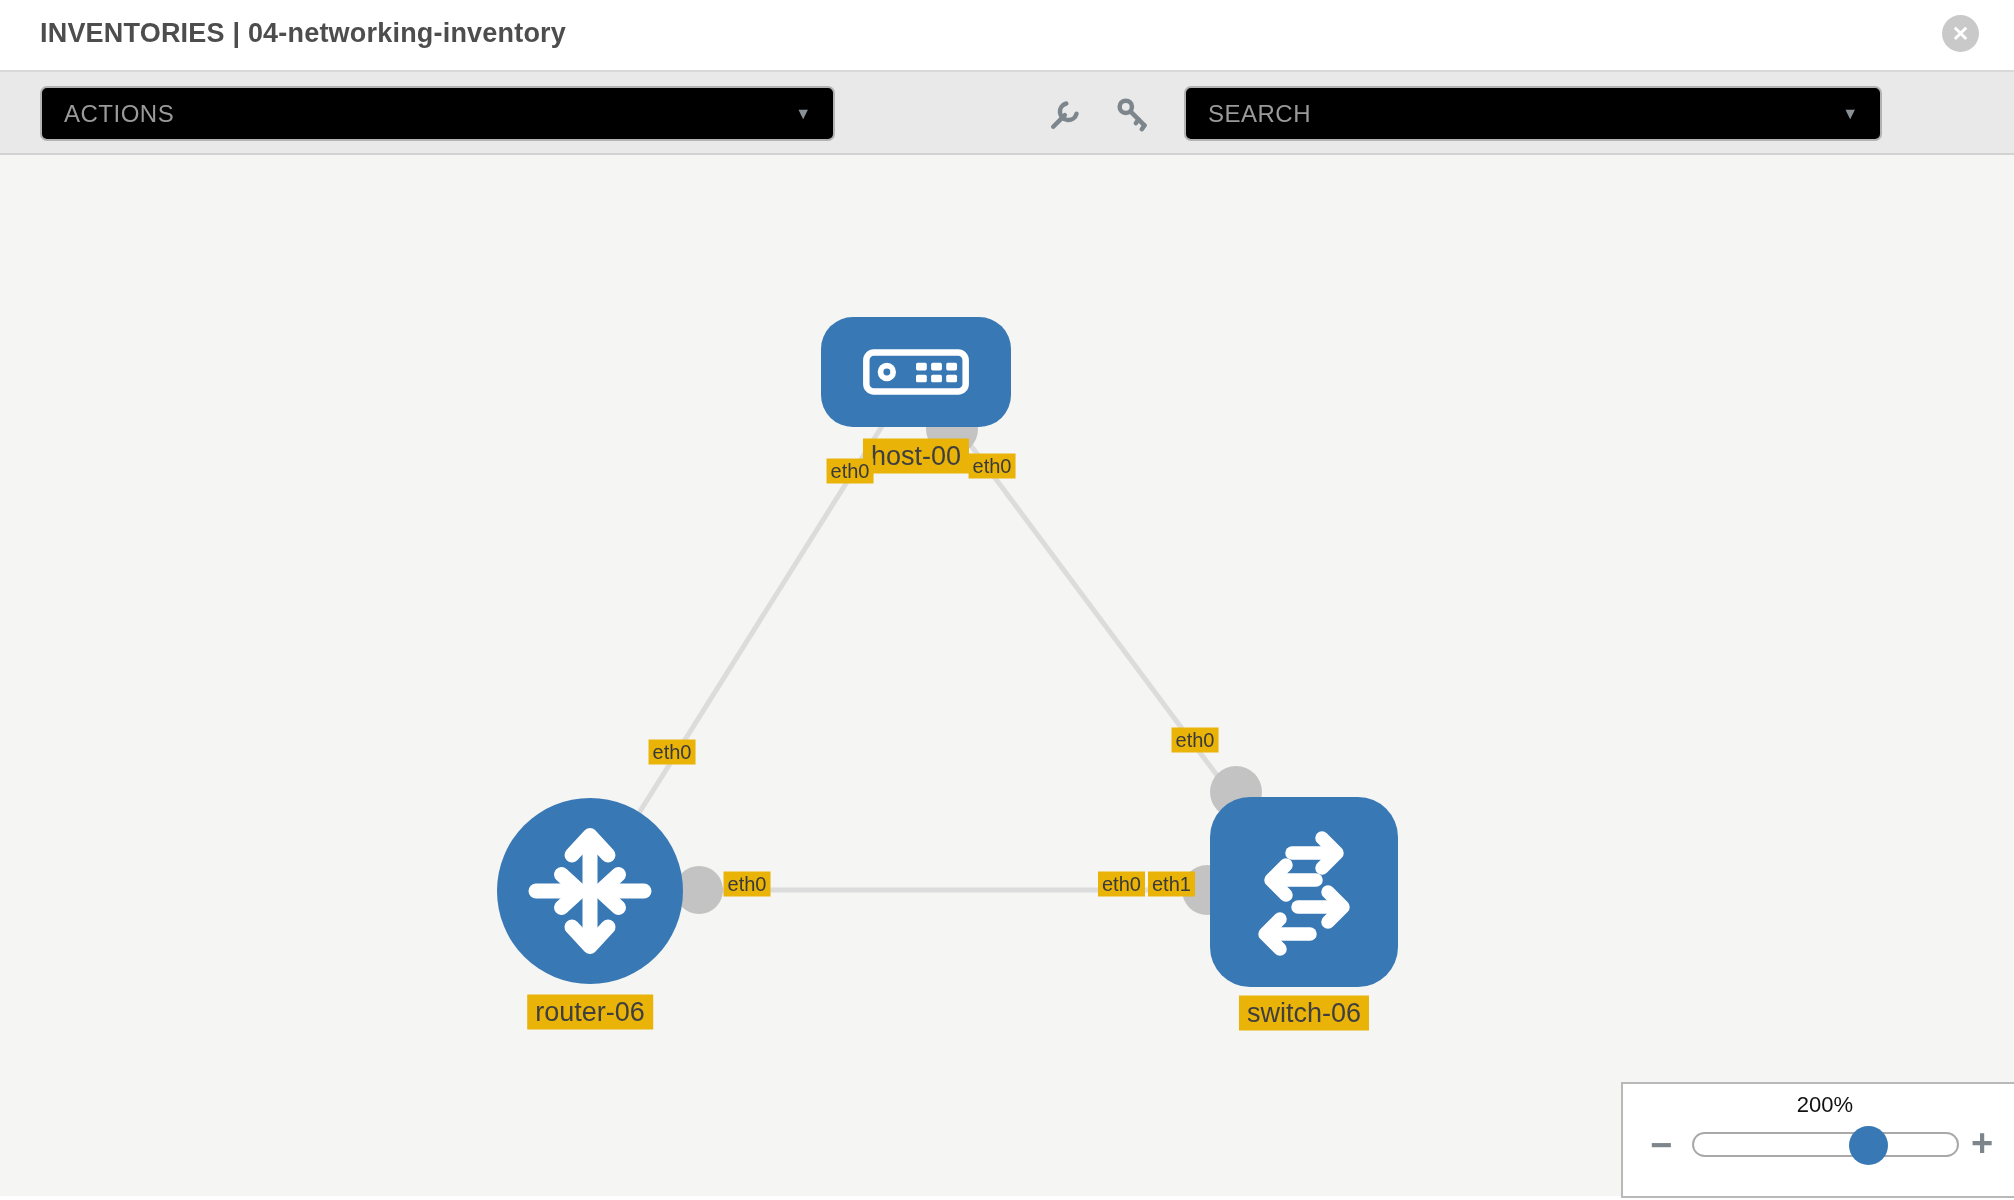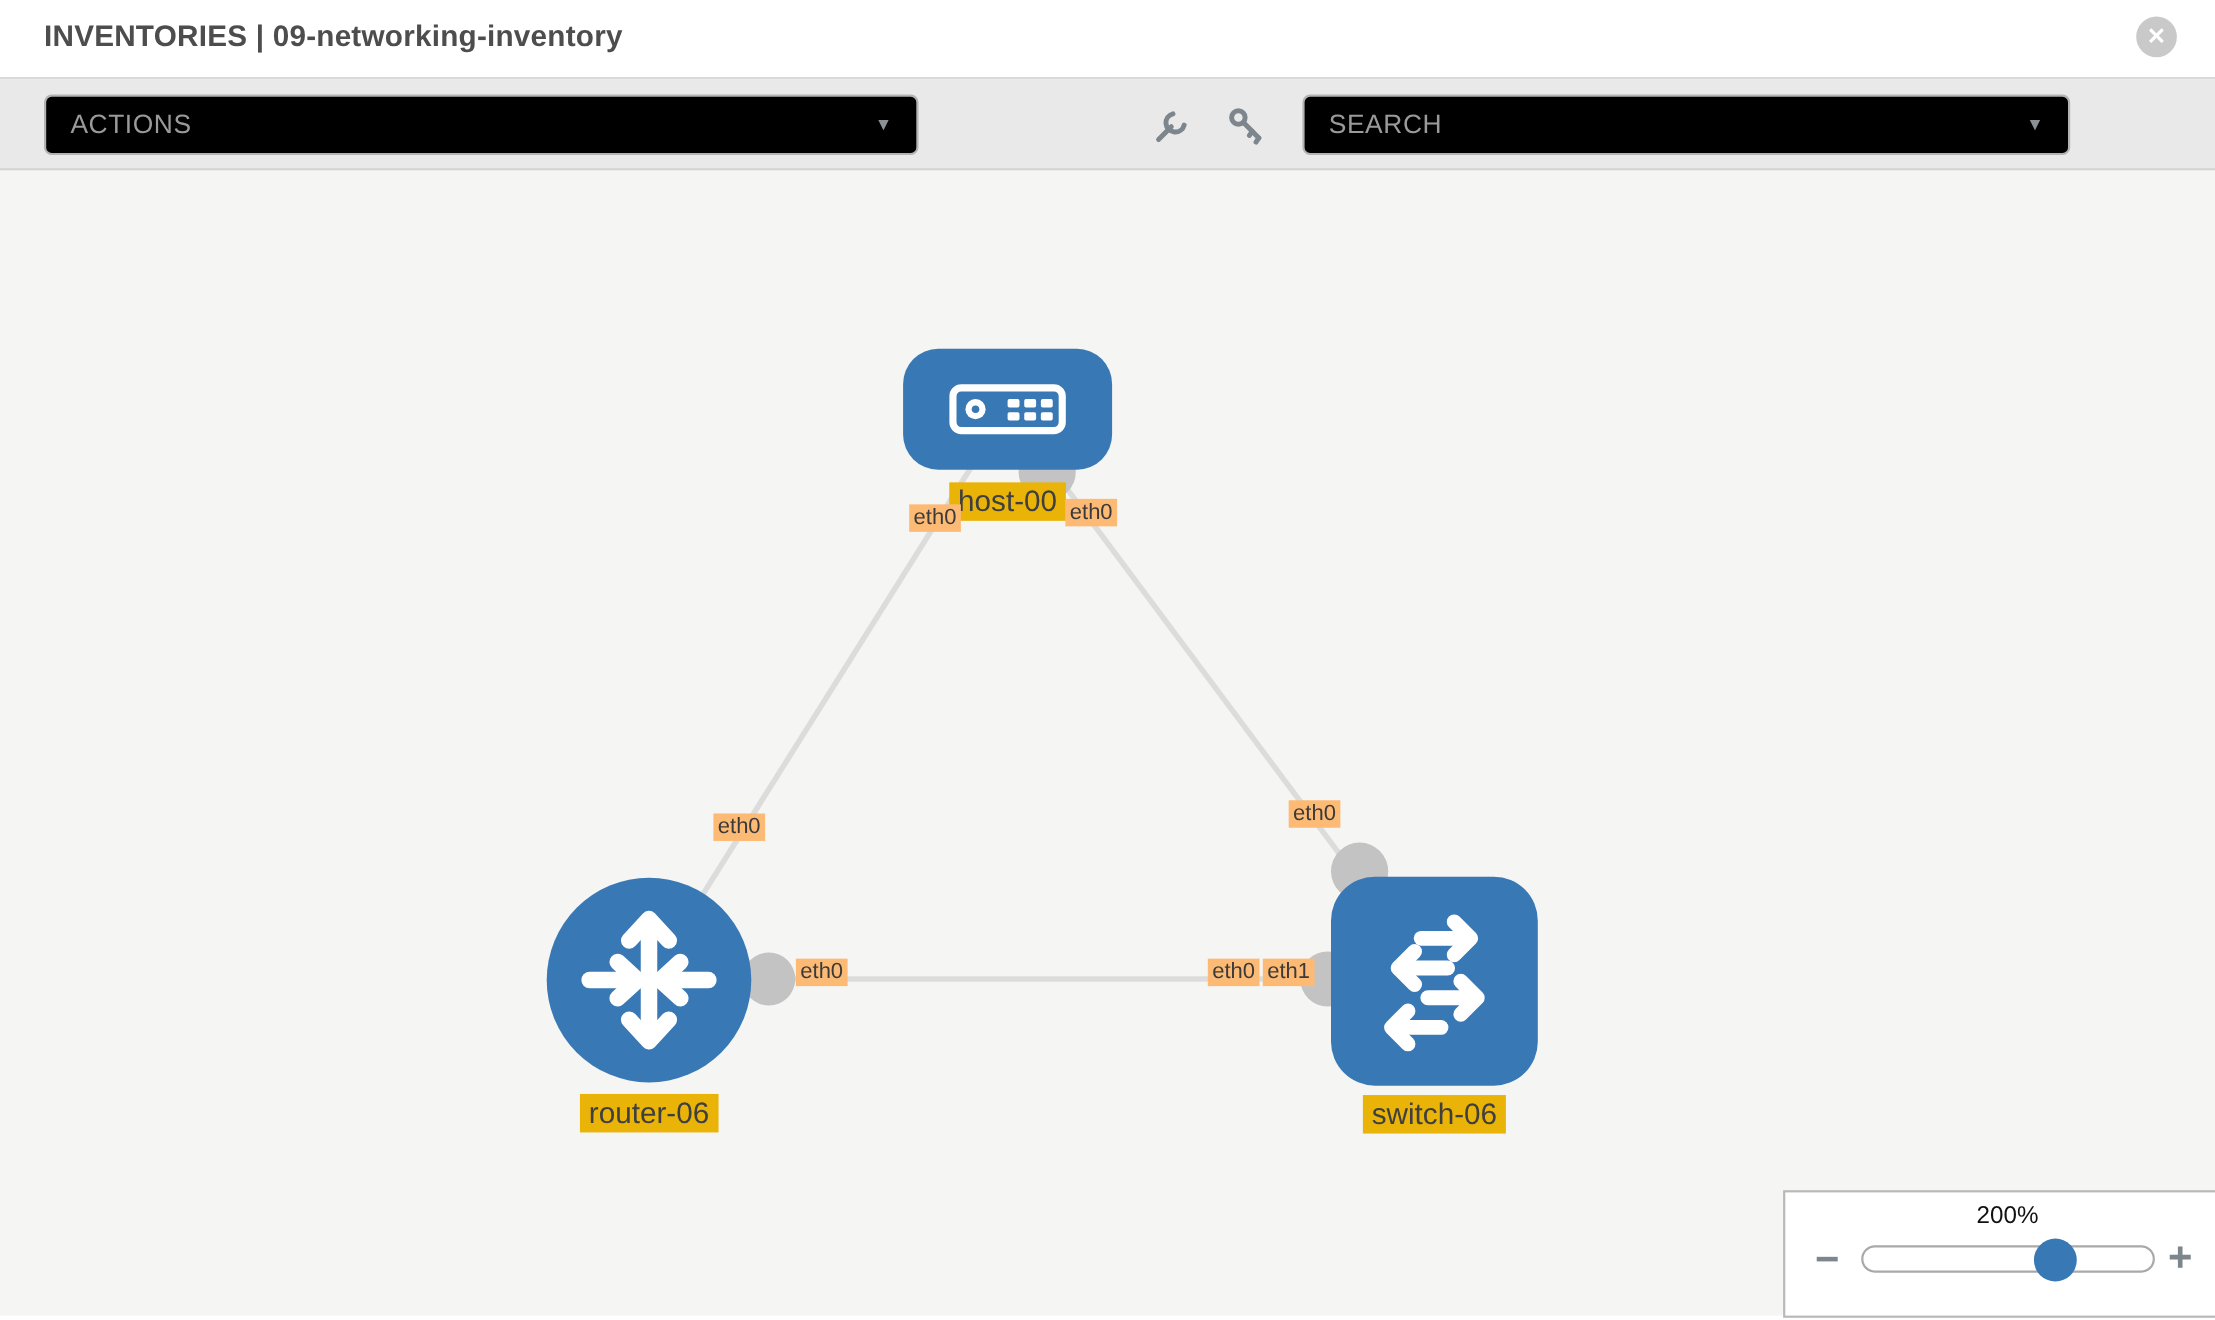--- a/index.html
+++ b/index.html
@@ -41,21 +41,21 @@
     display:flex; align-items:center; justify-content:center; cursor:pointer; }
   .node svg { pointer-events:none; }
   .node-host   { left:821px; top:162px; width:190px; height:110px; border-radius:32px; }
   .node-router { left:497px; top:643px; width:186px; height:186px; border-radius:50%; }
   .node-switch { left:1210px; top:642px; width:188px; height:190px; border-radius:40px; }
 
   .nlabel { position:absolute; transform:translate(-50%,-50%); z-index:3;
     background:#eab308; color:#3f3f3f; font-size:27px; padding:2px 8px;
     white-space:nowrap; }
   .elabel { position:absolute; transform:translate(-50%,-50%); z-index:3;
-    background:#fdba74; color:#3a3a3a; font-size:20px; padding:1px 4px;
+    background:#eab308; color:#3a3a3a; font-size:20px; padding:1px 4px;
     white-space:nowrap; }
   .elabel.over  { z-index:4; transform:translate(0,-50%); }
   .elabel.base  { z-index:3; transform:translate(0,-50%); }
 
   
   .zoom-panel { position:absolute; left:1621px; top:927px; right:-2px; bottom:-2px;
     background:#ffffff; border:2px solid #b9b9b9; z-index:5; }
   .zoom-level { position:absolute; left:202px; top:8px; transform:translateX(-50%);
     font-size:22px; color:#111111; }
   .zoom-minus, .zoom-plus { position:absolute; background:none; border:none;
@@ -65,21 +65,21 @@
   .zoom-plus  { left:348px; top:44px; }
   .zoom-track { position:absolute; left:69px; top:48px; width:267px; height:25px;
     background:#ffffff; border:2px solid #a9a9a9; border-radius:13px; cursor:pointer; }
   .zoom-thumb { position:absolute; left:155px; top:-8px; width:39px; height:39px;
     border-radius:50%; background:#3878b4; cursor:grab; }
 </style>
 </head>
 <body>
 
 <div class="header">
-  <div class="page-title">INVENTORIES | 09-networking-inventory</div>
+  <div class="page-title">INVENTORIES | 04-networking-inventory</div>
   <button class="close-btn"><span>✕</span></button>
 </div>
 
 <div class="toolbar">
   <div class="select-box actions-box">
     <span class="ph">ACTIONS</span>
     <span class="caret">▼</span>
   </div>
 
   <button class="tool-icon wrench-btn">

